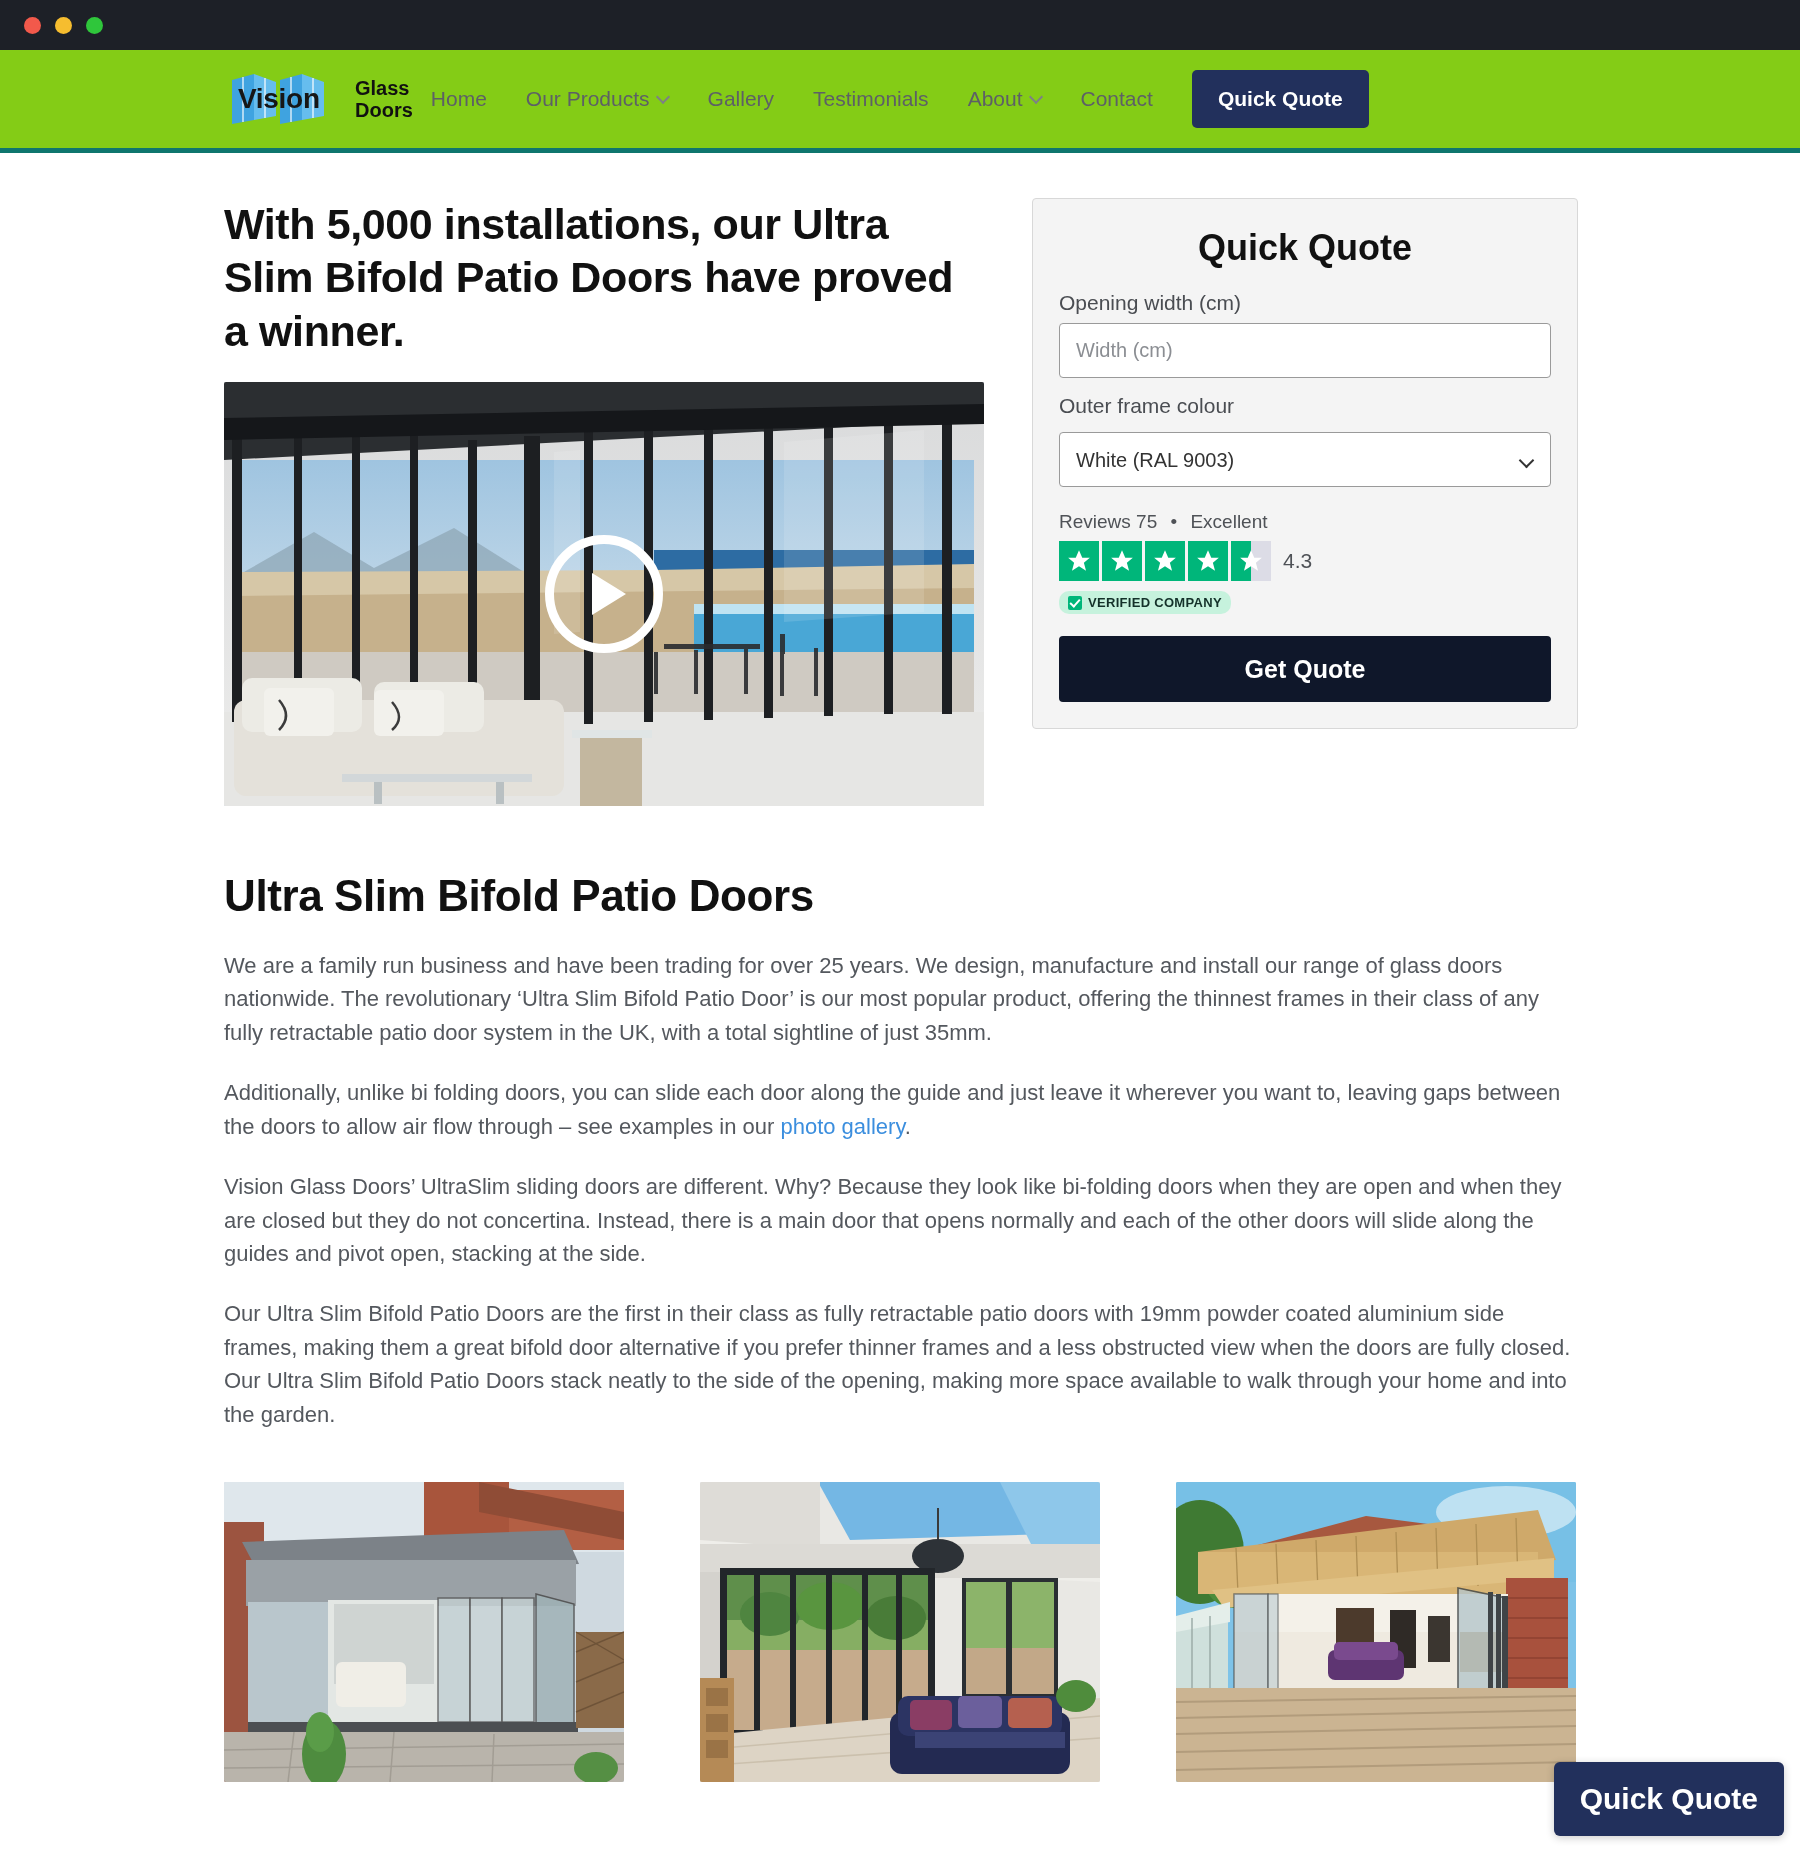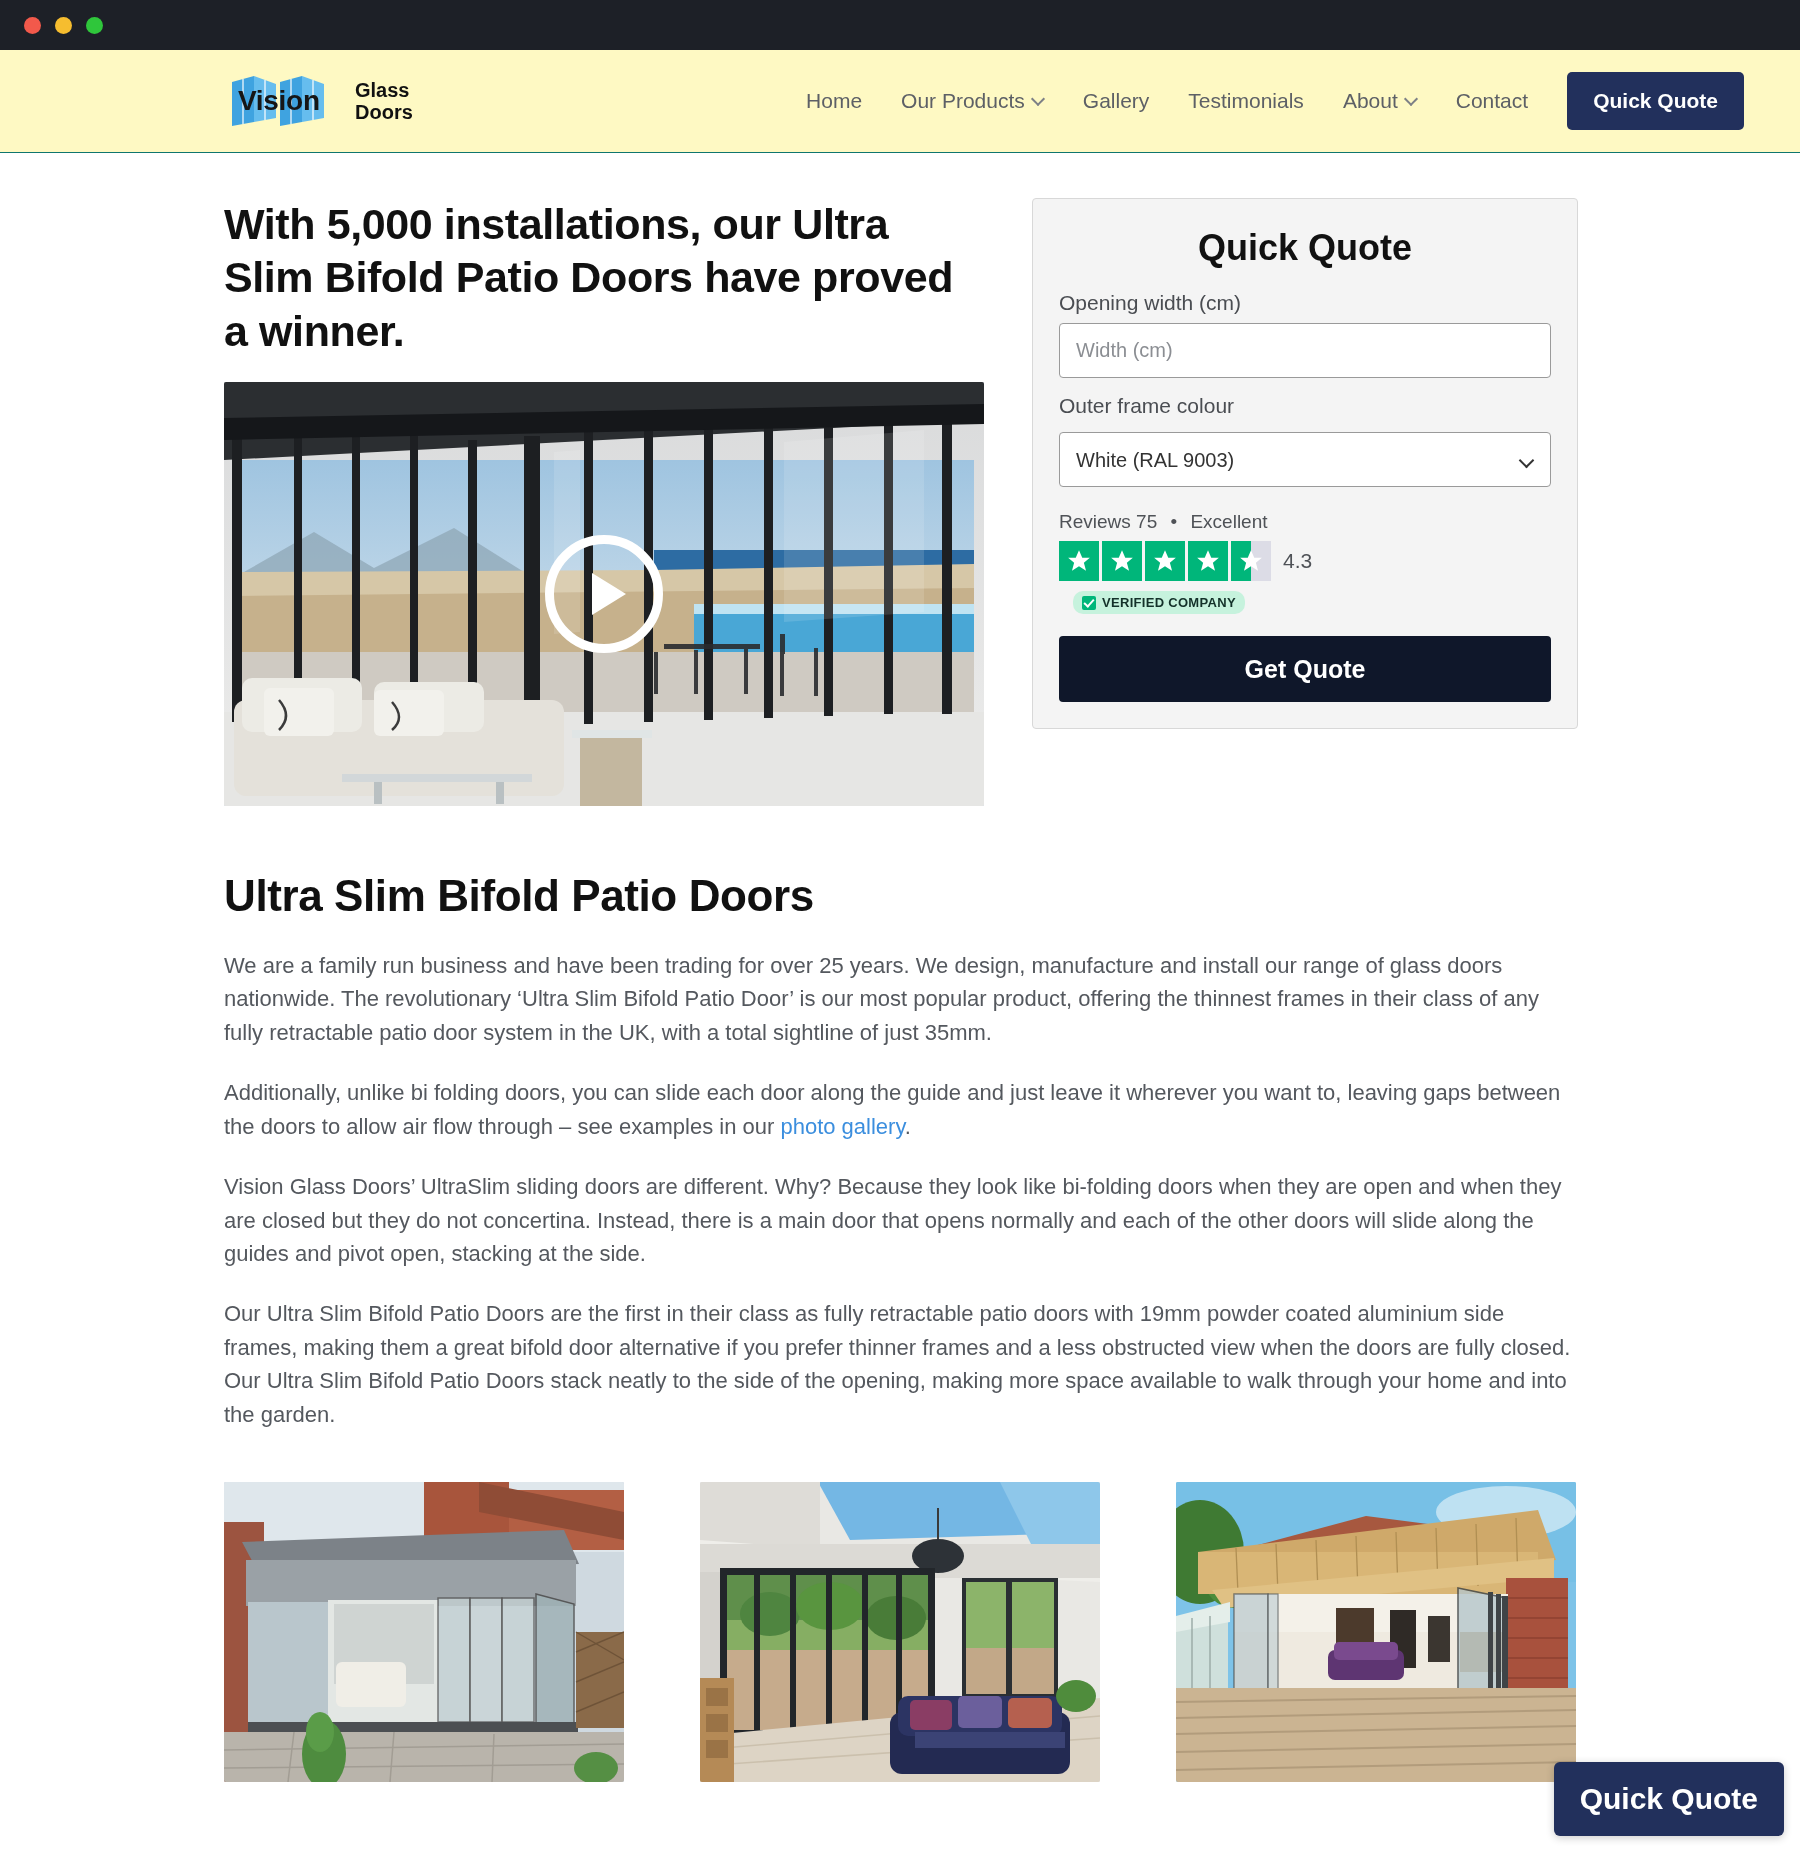--- a/index.html
+++ b/index.html
@@ -16,22 +16,22 @@
     height:50px; background:#1d2027; display:flex; align-items:center;
     padding-left:24px; gap:14px;
   }
   .dot { width:17px; height:17px; border-radius:50%; }
   .dot.red{background:#f2594b;} .dot.yellow{background:#f6bd2f;} .dot.green{background:#2fc63b;}
 
   .viewport { width:1800px; height:1800px; background:#fff; position:relative; overflow:hidden; }
 
   
   .site-header {
-    height:103px; border-bottom:1px solid #0f766e; background:#fef9c3;
-    display:flex; align-items:center; justify-content:space-between;
+    height:103px; border-bottom:5px solid #0f766e; background:#84cc16;
+    display:flex; align-items:center; justify-content:flex-start;
     padding:0 56px 0 228px;
   }
   .logo { display:flex; align-items:center; gap:9px; }
   .logo-mark { position:relative; width:118px; height:54px; }
   .logo-mark svg { display:block; }
   .logo-word {
     position:absolute; left:10px; top:50%; transform:translateY(-50%);
     font-size:28px; font-weight:700; color:#161616; letter-spacing:-.3px;
     font-family:"Liberation Sans", sans-serif;
   }
@@ -120,21 +120,21 @@
   .star-box.half { background:#dcdce6; }
   .star-box.half .fillhalf {
     position:absolute; left:0; top:0; width:50%; height:100%; background:#00b67a;
   }
   .star-glyph {
     position:absolute; inset:0; display:flex; align-items:center; justify-content:center;
   }
   .rating-num { font-size:21px; color:#4f5257; }
   .verified {
     display:inline-flex; align-items:center; gap:6px; margin-top:10px;
-    background:#c6f2dd; padding:4px 9px; border-radius:10px;margin-left:14px;
+    background:#c6f2dd; padding:4px 9px; border-radius:10px;
   }
   .verified .tick {
     width:14px; height:14px; background:#00b67a; border-radius:2px;
     position:relative;
   }
   .verified .tick:after {
     content:""; position:absolute; left:4px; top:1px; width:4px; height:8px;
     border-right:2px solid #fff; border-bottom:2px solid #fff; transform:rotate(42deg);
   }
   .verified span.vtext { font-size:13px; font-weight:700; color:#14312a; letter-spacing:.3px; }

